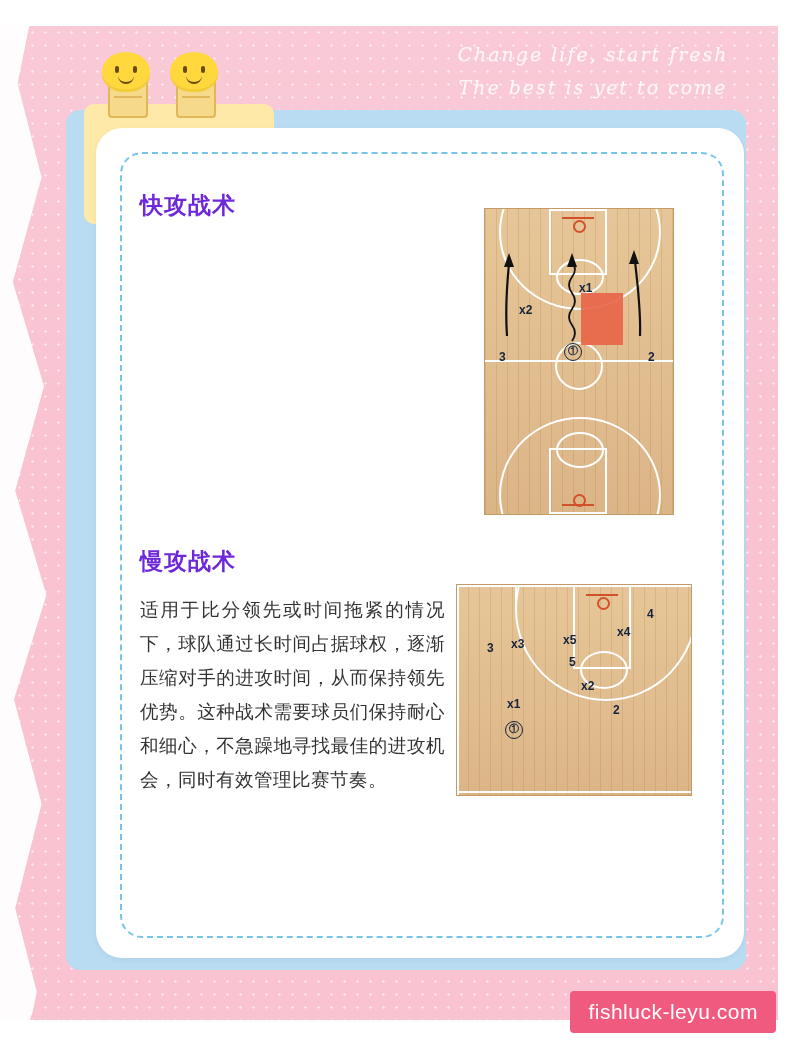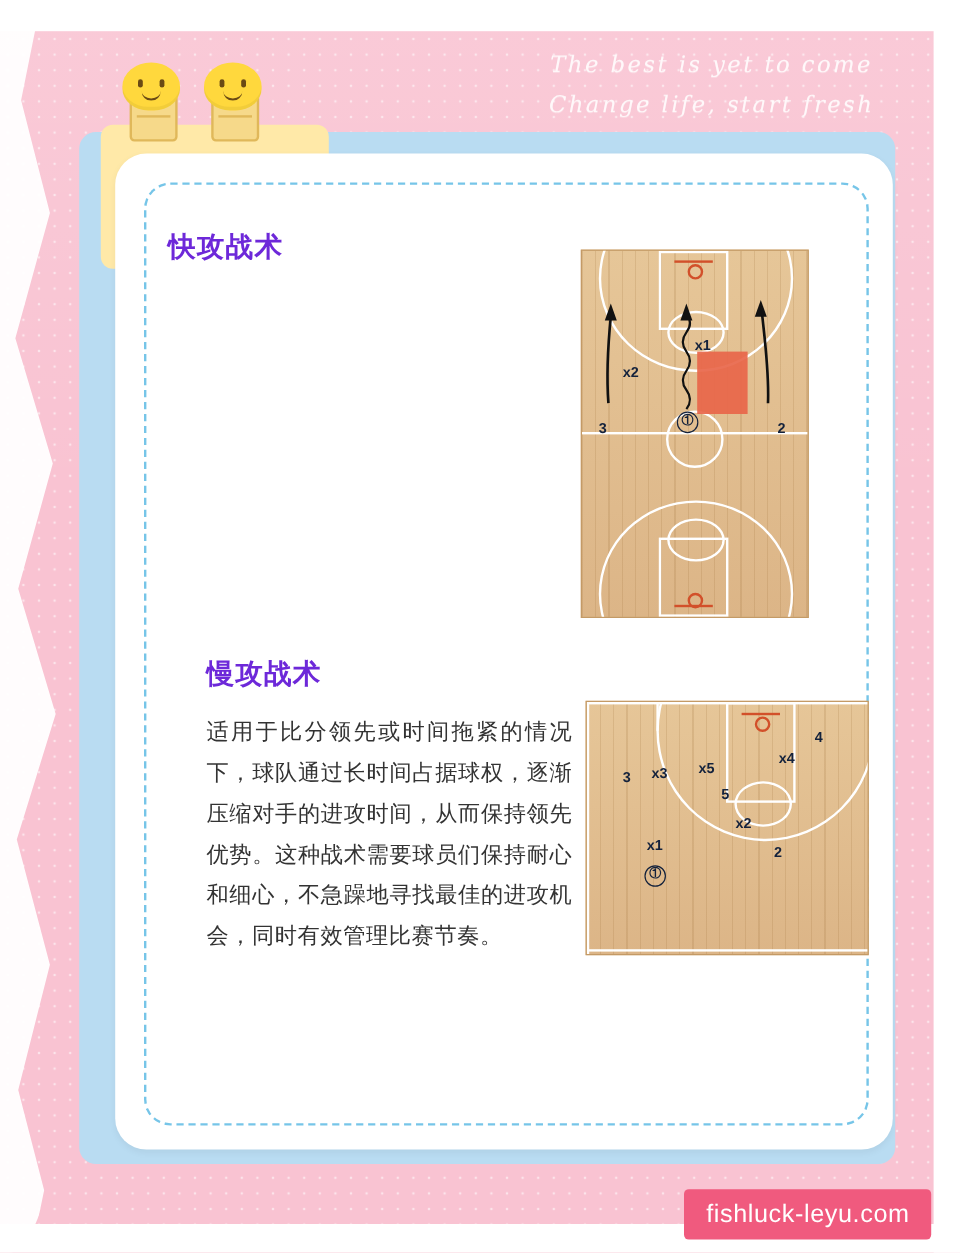--- a/index.html
+++ b/index.html
@@ -180,21 +180,21 @@
   
   .content {
     position: absolute;
     left: 140px;
     top: 190px;
     width: 566px;
     height: 720px;
   }
   .section { position: relative; }
   #section-1 { height: 350px; }
-  #section-2 { margin-top: 6px; margin-left: 32px; }
+  #section-2 { margin-top: 6px; }
 
   .sec-title {
     font-size: 23px;
     font-weight: bold;
     color: #6d28d9;
     letter-spacing: 1px;
     margin: 0 0 16px 0;
     font-family: Liberation Serif, serif;
   }
   .sec-body {
@@ -284,22 +284,22 @@
 </head>
 <body>
 
 <div class="page-bg"></div>
 <div class="wave-left"></div>
 <div class="wave-top"></div>
 <div class="wave-bottom"></div>
 <div class="wave-right"></div>
 
 <div class="script-text">
+  <div>Change life, start fresh</div>
   <div>The best is yet to come</div>
-  <div>Change life, start fresh</div>
 </div>
 
 <div class="blue-card"></div>
 <div class="yellow-tab"></div>
 
 <div class="clip" id="clip1">
   <div class="band"></div>
   <div class="face">
     <div class="eye l"></div>
     <div class="eye r"></div>
@@ -380,21 +380,21 @@
       <div class="ln" style="left:0; top:0; width:234px; height:2px;"></div>
       <div class="ln" style="left:0; top:206px; width:234px; height:2px;"></div>
       <div class="ln" style="left:0; top:0; width:2px; height:210px;"></div>
 
       <div class="backboard" style="left:129px; top:9px; width:32px;"></div>
       <div class="hoop" style="left:140px; top:12px;"></div>
 
       <div class="marker" style="left:190px; top:22px;">4</div>
       <div class="marker" style="left:160px; top:40px;">x4</div>
       <div class="marker" style="left:54px; top:52px;">x3</div>
-      <div class="marker" style="left:93px; top:48px;">x5</div>
+      <div class="marker" style="left:106px; top:48px;">x5</div>
       <div class="marker" style="left:112px; top:70px;">5</div>
       <div class="marker" style="left:30px; top:56px;">3</div>
       <div class="marker" style="left:124px; top:94px;">x2</div>
       <div class="marker" style="left:50px; top:112px;">x1</div>
       <div class="marker" style="left:156px; top:118px;">2</div>
       <div class="marker circled" style="left:48px; top:136px; font-size:10px;">①</div>
     </div>
   </div>
 </div>
 

